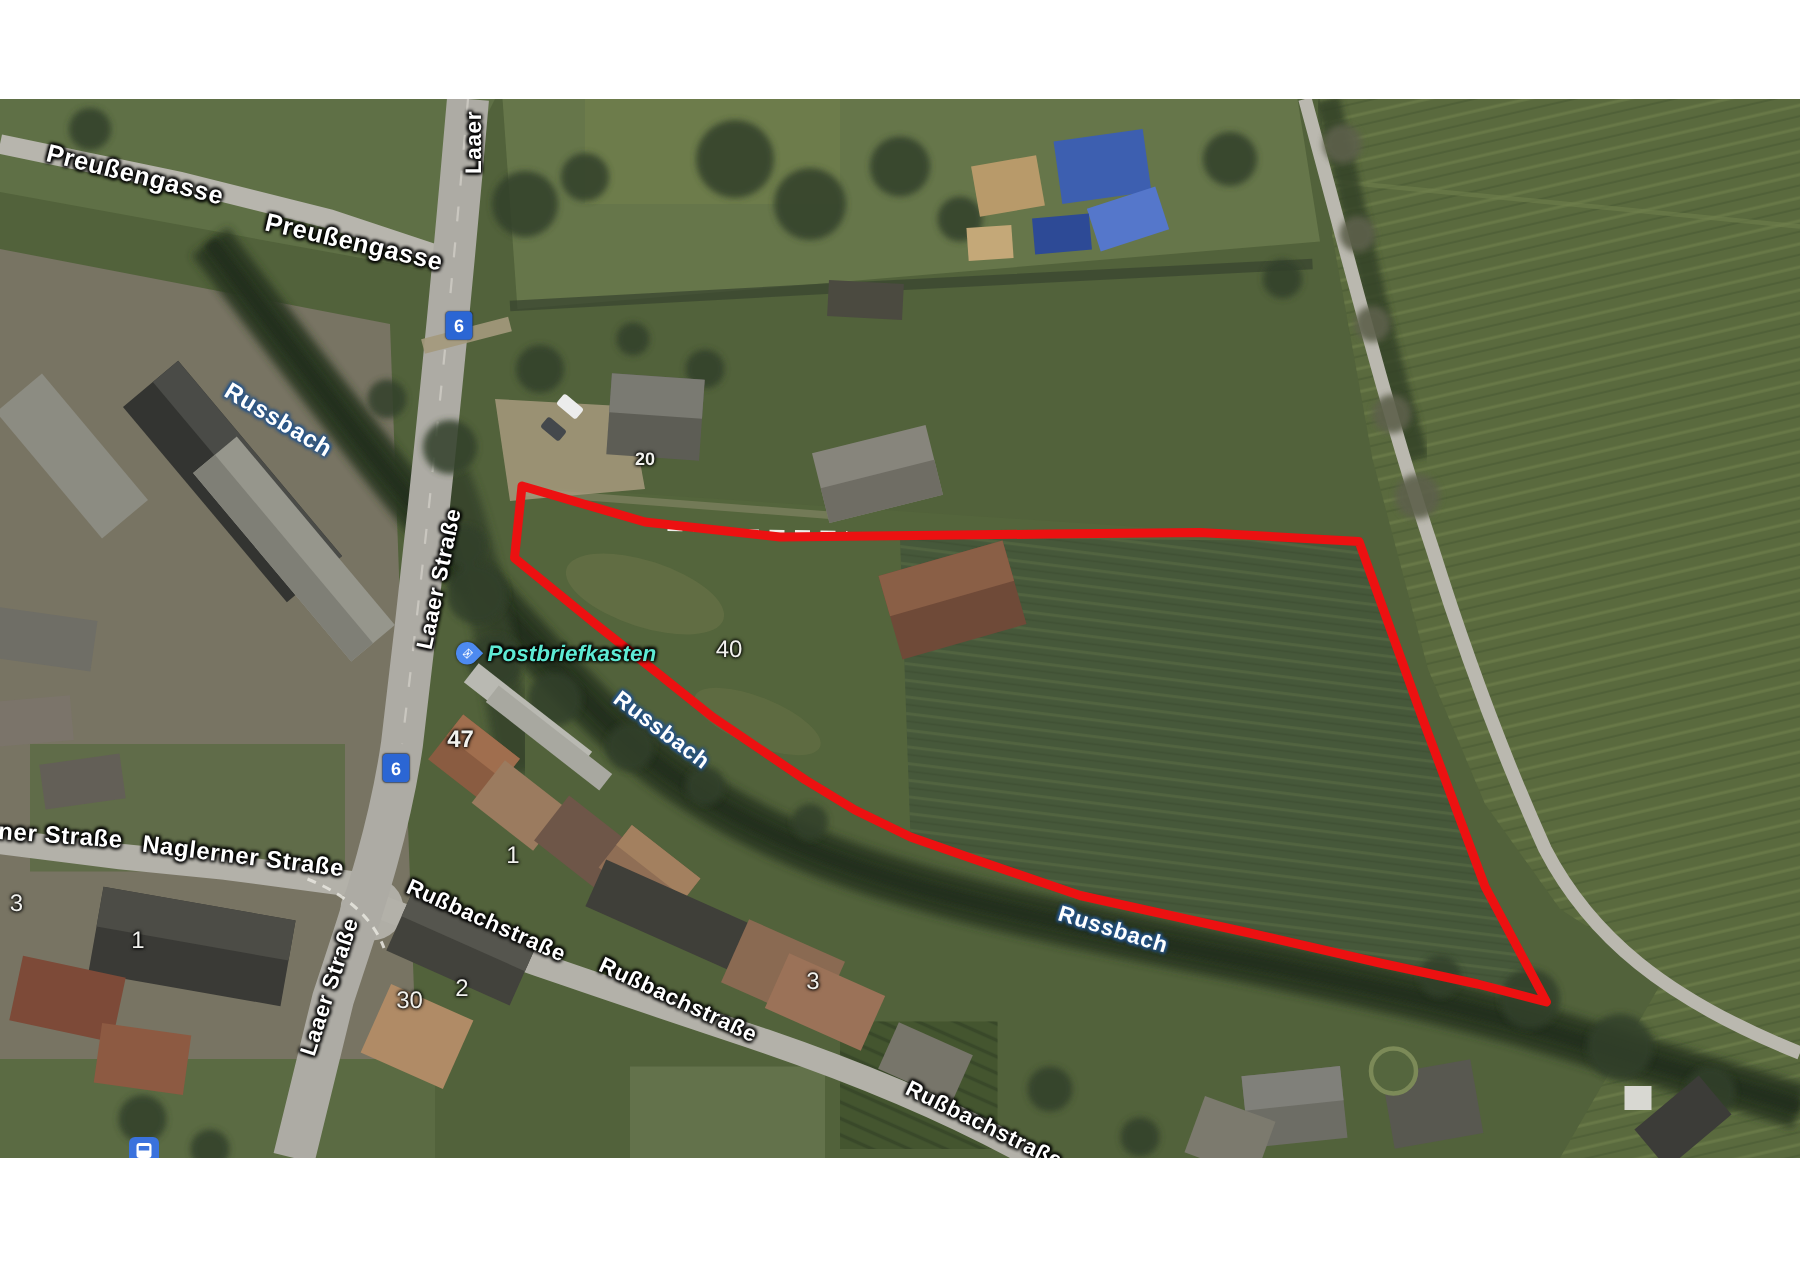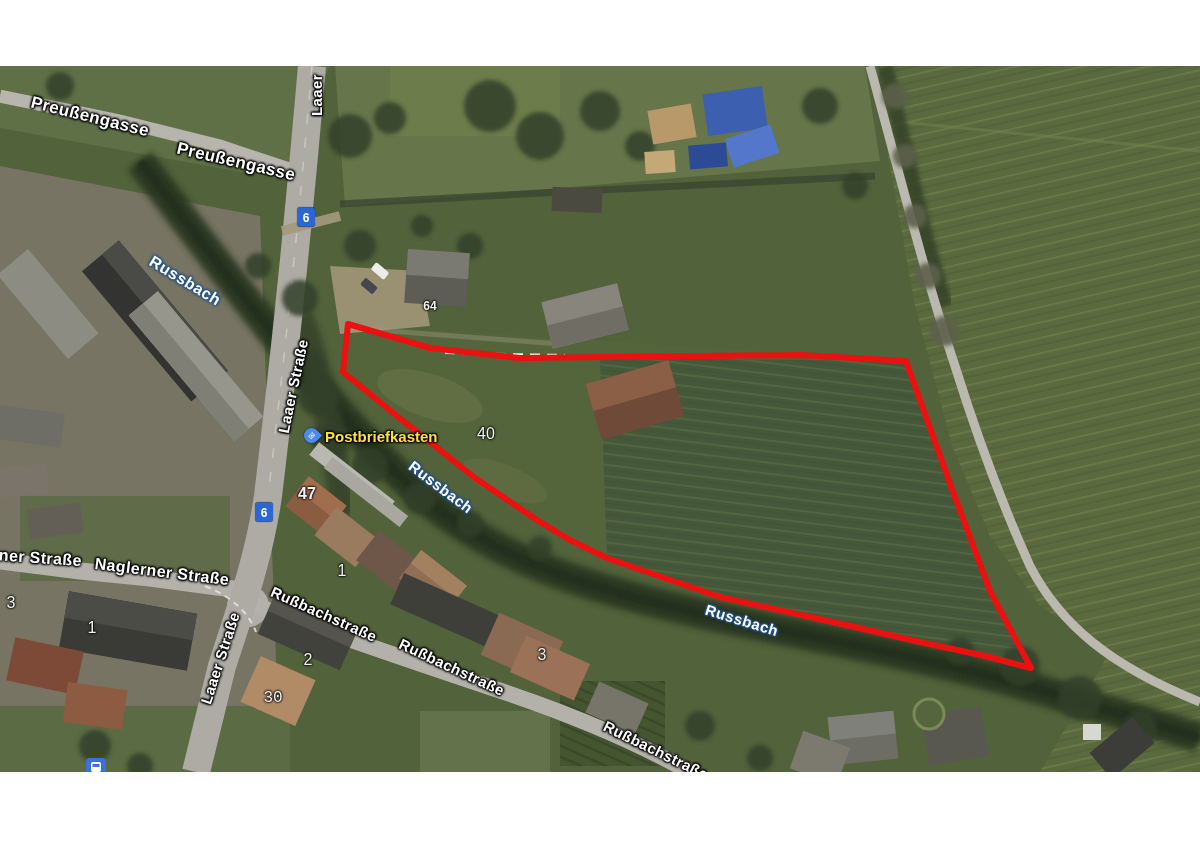--- a/index.html
+++ b/index.html
@@ -33,42 +33,42 @@
   #lbl-russbach-mid{left:441px;top:421px;font-size:15px;transform:translate(-50%,-50%) rotate(37deg);}
   #lbl-russbach-se{left:742px;top:554px;font-size:15px;transform:translate(-50%,-50%) rotate(17deg);}
 
   #hn-38{left:430px;top:240px;font-size:12px;font-weight:700;}
   #hn-40{left:486px;top:368px;}
   #hn-47{left:307px;top:428px;font-weight:bold;}
   #hn-1a{left:342px;top:505px;}
   #hn-3w{left:11px;top:537px;}
   #hn-1b{left:92px;top:562px;}
   #hn-2{left:308px;top:594px;}
-  #hn-30{left:273px;top:632px;font-family:Liberation Mono, monospace;}
+  #hn-30{left:273px;top:602px;}
   #hn-3r{left:542px;top:589px;}
   .hnum{transform:translate(-50%,-50%);position:absolute;}
 
   
   .shield{position:absolute;width:18px;height:19px;border-radius:3px;background:#2b66d4;
     color:#fff;font-size:12px;font-weight:700;display:flex;align-items:center;justify-content:center;
     transform:translate(-50%,-50%);box-shadow:0 0 1px rgba(0,0,0,.6);}
   #shield-1{left:306px;top:151px;}
   #shield-2{left:264px;top:446px;}
 
   
   .poi{position:absolute;left:304px;top:362px;width:120px;height:26px;}
   .pin{position:absolute;left:0;top:0;width:15px;height:15px;background:#4d8af0;
        border-radius:50% 50% 50% 0;transform:rotate(-135deg);transform-origin:center;
        box-shadow:0 0 2px rgba(0,0,0,.7);}
   .pin-inner{position:absolute;left:0;top:0;width:15px;height:15px;display:flex;align-items:center;
        justify-content:center;transform:rotate(135deg);color:#fff;font-size:8px;}
-  .poi-label{position:absolute;left:21px;top:8px;transform:translate(0,-50%);color:#fde047;
+  .poi-label{position:absolute;left:21px;top:8px;transform:translate(0,-50%);color:#5eead4;
        font-size:15px;font-weight:700;
        text-shadow:-1px -1px 2px rgba(0,0,0,.95),1px -1px 2px rgba(0,0,0,.95),
-                   -1px 1px 2px rgba(0,0,0,.95),1px 1px 2px rgba(0,0,0,.95);}
+                   -1px 1px 2px rgba(0,0,0,.95),1px 1px 2px rgba(0,0,0,.95);font-style:italic;}
 
   
   .bus-stop{position:absolute;left:86px;top:692px;width:20px;height:20px;}
 </style>
 </head>
 <body>
 
 <div class="page">
   <div class="map-viewport">
 
@@ -327,21 +327,21 @@
 
     <div class="shield" id="shield-1" style="background: rgb(43, 102, 212);">6</div>
     <div class="shield" id="shield-2" style="background: rgb(43, 102, 212);">6</div>
 
     <div class="poi">
       <div class="pin" style="background: rgb(77, 138, 240);"></div>
       <div class="pin-inner">✉</div>
       <div class="poi-label">Postbriefkasten</div>
     </div>
 
-    <div class="hnum" id="hn-38">64</div>
+    <div class="hnum" id="hn-38">20</div>
     <div class="hnum" id="hn-40">40</div>
     <div class="hnum" id="hn-47">47</div>
     <div class="hnum" id="hn-1a">1</div>
     <div class="hnum" id="hn-3w">3</div>
     <div class="hnum" id="hn-1b">1</div>
     <div class="hnum" id="hn-2">2</div>
     <div class="hnum" id="hn-30">30</div>
     <div class="hnum" id="hn-3r">3</div>
 
     <div class="bus-stop">

